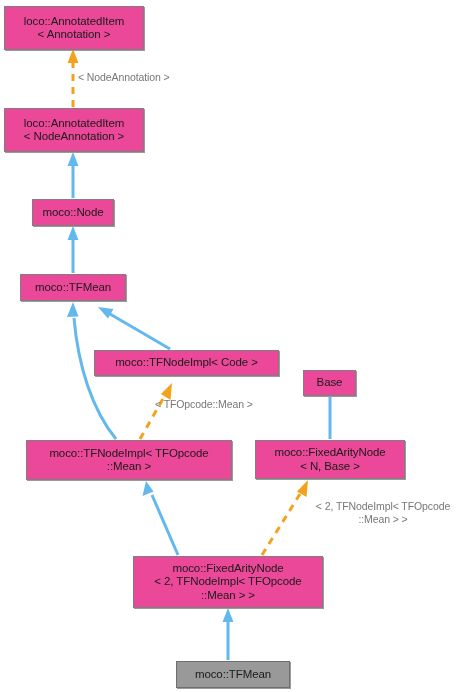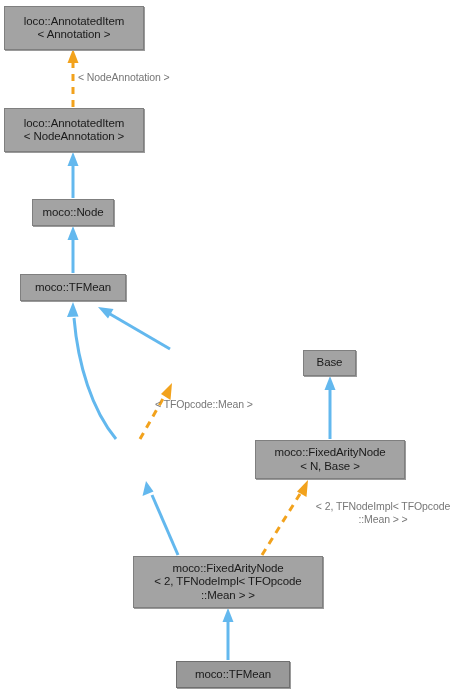--- a/index.html
+++ b/index.html
@@ -19,21 +19,21 @@
     position: absolute;
     left: 0;
     top: 0;
     width: 472px;
     height: 692px;
   }
   .uml-node {
     position: absolute;
     box-sizing: border-box;
     border: 1px solid #7f7f7f;
-    background: #a3a3a3;
+    background: #ec4899;
     display: flex;
     align-items: center;
     justify-content: center;
     text-align: center;
     color: #1a1a1a;
     font-size: 11.5px;
     line-height: 13.4px;
     letter-spacing: -0.1px;
     white-space: pre-line;
     box-shadow: 1px 1px 0 0 #9a9a9a;
@@ -115,23 +115,26 @@
   <div class="uml-node" style="left:4px; top:6px; width:140px; height:44px;">loco::AnnotatedItem
 &lt; Annotation &gt;</div>
 
   <div class="uml-node" style="left:4px; top:108px; width:140px; height:44px;">loco::AnnotatedItem
 &lt; NodeAnnotation &gt;</div>
 
   <div class="uml-node" style="left:32px; top:199px; width:82px; height:27px;">moco::Node</div>
 
   <div class="uml-node" style="left:20px; top:274px; width:106px; height:27px;">moco::TFMean</div>
 
+  <div class="uml-node" style="left:94px; top:350px; width:185px; height:26px;">moco::TFNodeImpl&lt; Code &gt;</div>
 
-  <div class="uml-node" style="left:303px; top:350px; width:53px; height:26px;">Base</div>
+  <div class="uml-node" style="left:303px; top:370px; width:53px; height:26px;">Base</div>
 
+  <div class="uml-node" style="left:26px; top:440px; width:206px; height:40px;">moco::TFNodeImpl&lt; TFOpcode
+::Mean &gt;</div>
 
   <div class="uml-node" style="left:255px; top:440px; width:150px; height:39px;">moco::FixedArityNode
 &lt; N, Base &gt;</div>
 
   <div class="uml-node" style="left:133px; top:556px; width:190px; height:52px;">moco::FixedArityNode
 &lt; 2, TFNodeImpl&lt; TFOpcode
 ::Mean &gt; &gt;</div>
 
   <div class="uml-node highlight" style="left:176px; top:661px; width:114px; height:27px;">moco::TFMean</div>
 

